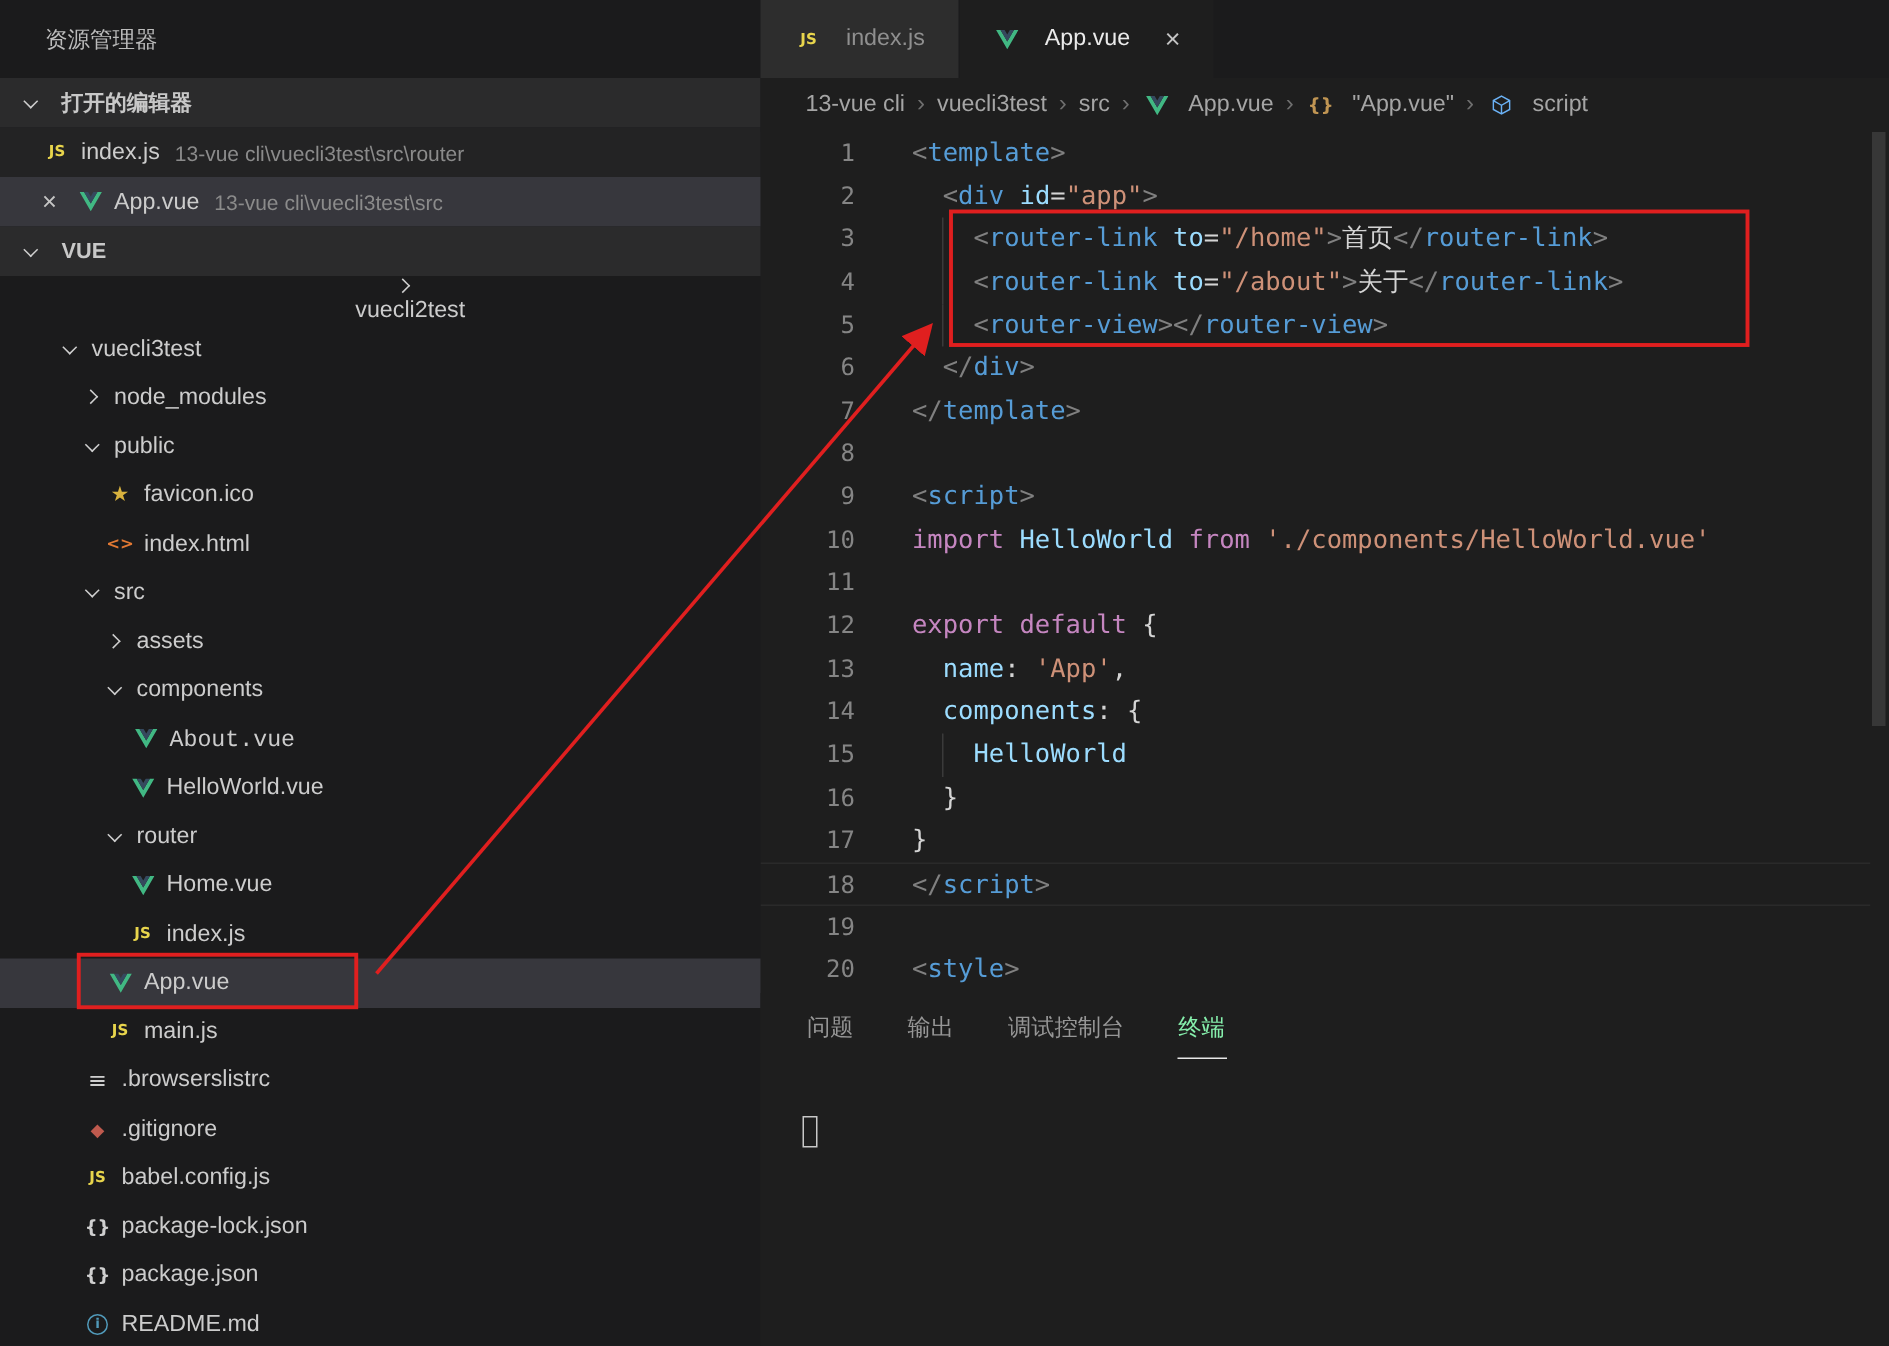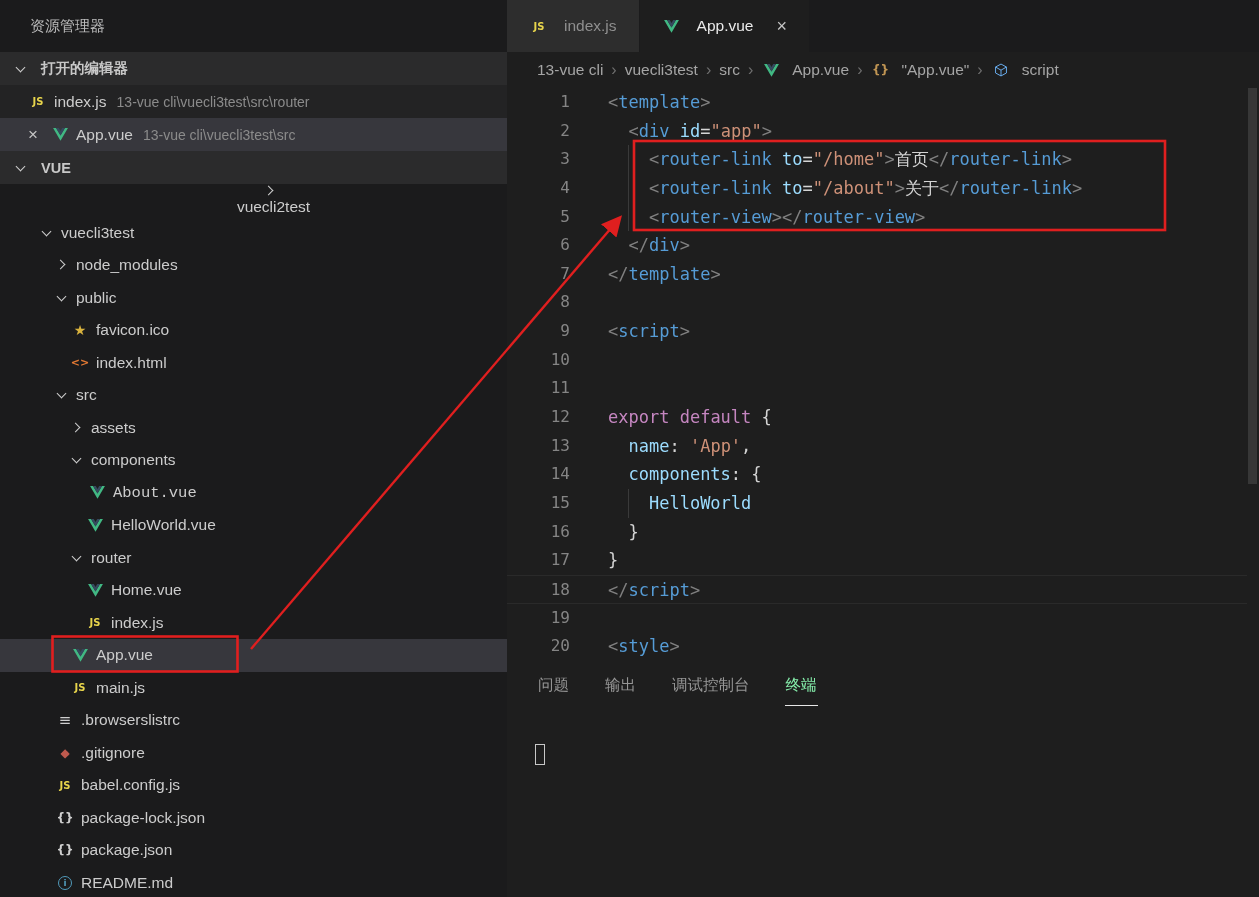--- a/index.html
+++ b/index.html
@@ -266,21 +266,21 @@
 <div class="code" id="code">
     <div class="cl"><span class="ln">1</span><span class="lc"><span class="tk-p">&lt;</span><span class="tk-t">template</span><span class="tk-p">&gt;</span></span></div>
     <div class="cl"><span class="ln">2</span><span class="lc"><span class="tk-w">  </span><span class="tk-p">&lt;</span><span class="tk-t">div</span><span class="tk-w"> </span><span class="tk-a">id</span><span class="tk-w">=</span><span class="tk-s">"app"</span><span class="tk-p">&gt;</span></span></div>
     <div class="cl"><span class="ln">3</span><span class="guide" style="left: 121px;"></span><span class="lc"><span class="tk-w">    </span><span class="tk-p">&lt;</span><span class="tk-t">router-link</span><span class="tk-w"> </span><span class="tk-a">to</span><span class="tk-w">=</span><span class="tk-s">"/home"</span><span class="tk-p">&gt;</span><span class="tk-w">首页</span><span class="tk-p">&lt;/</span><span class="tk-t">router-link</span><span class="tk-p">&gt;</span></span></div>
     <div class="cl"><span class="ln">4</span><span class="guide" style="left: 121px;"></span><span class="lc"><span class="tk-w">    </span><span class="tk-p">&lt;</span><span class="tk-t">router-link</span><span class="tk-w"> </span><span class="tk-a">to</span><span class="tk-w">=</span><span class="tk-s">"/about"</span><span class="tk-p">&gt;</span><span class="tk-w">关于</span><span class="tk-p">&lt;/</span><span class="tk-t">router-link</span><span class="tk-p">&gt;</span></span></div>
     <div class="cl"><span class="ln">5</span><span class="guide" style="left: 121px;"></span><span class="lc"><span class="tk-w">    </span><span class="tk-p">&lt;</span><span class="tk-t">router-view</span><span class="tk-p">&gt;&lt;/</span><span class="tk-t">router-view</span><span class="tk-p">&gt;</span></span></div>
     <div class="cl"><span class="ln">6</span><span class="lc"><span class="tk-w">  </span><span class="tk-p">&lt;/</span><span class="tk-t">div</span><span class="tk-p">&gt;</span></span></div>
     <div class="cl"><span class="ln">7</span><span class="lc"><span class="tk-p">&lt;/</span><span class="tk-t">template</span><span class="tk-p">&gt;</span></span></div>
     <div class="cl"><span class="ln">8</span><span class="lc"></span></div>
     <div class="cl"><span class="ln">9</span><span class="lc"><span class="tk-p">&lt;</span><span class="tk-t">script</span><span class="tk-p">&gt;</span></span></div>
-    <div class="cl"><span class="ln">10</span></div>
+    <div class="cl"><span class="ln">10</span><span class="lc"><span class="tk-k">import</span><span class="tk-w"> </span><span class="tk-a">HelloWorld</span><span class="tk-w"> </span><span class="tk-k">from</span><span class="tk-w"> </span><span class="tk-s">'./components/HelloWorld.vue'</span></span></div>
     <div class="cl"><span class="ln">11</span><span class="lc"></span></div>
     <div class="cl"><span class="ln">12</span><span class="lc"><span class="tk-k">export</span><span class="tk-w"> </span><span class="tk-k">default</span><span class="tk-w"> {</span></span></div>
     <div class="cl"><span class="ln">13</span><span class="lc"><span class="tk-w">  </span><span class="tk-a">name</span><span class="tk-w">: </span><span class="tk-s">'App'</span><span class="tk-w">,</span></span></div>
     <div class="cl"><span class="ln">14</span><span class="lc"><span class="tk-w">  </span><span class="tk-a">components</span><span class="tk-w">: {</span></span></div>
     <div class="cl"><span class="ln">15</span><span class="guide" style="left: 121px;"></span><span class="lc"><span class="tk-w">    </span><span class="tk-a">HelloWorld</span></span></div>
     <div class="cl"><span class="ln">16</span><span class="lc"><span class="tk-w">  }</span></span></div>
     <div class="cl"><span class="ln">17</span><span class="lc"><span class="tk-w">}</span></span></div>
     <div class="cl cur"><span class="ln">18</span><span class="lc"><span class="tk-p">&lt;/</span><span class="tk-t">script</span><span class="tk-p">&gt;</span></span></div>
     <div class="cl"><span class="ln">19</span><span class="lc"></span></div>
     <div class="cl"><span class="ln">20</span><span class="lc"><span class="tk-p">&lt;</span><span class="tk-t">style</span><span class="tk-p">&gt;</span></span></div>

